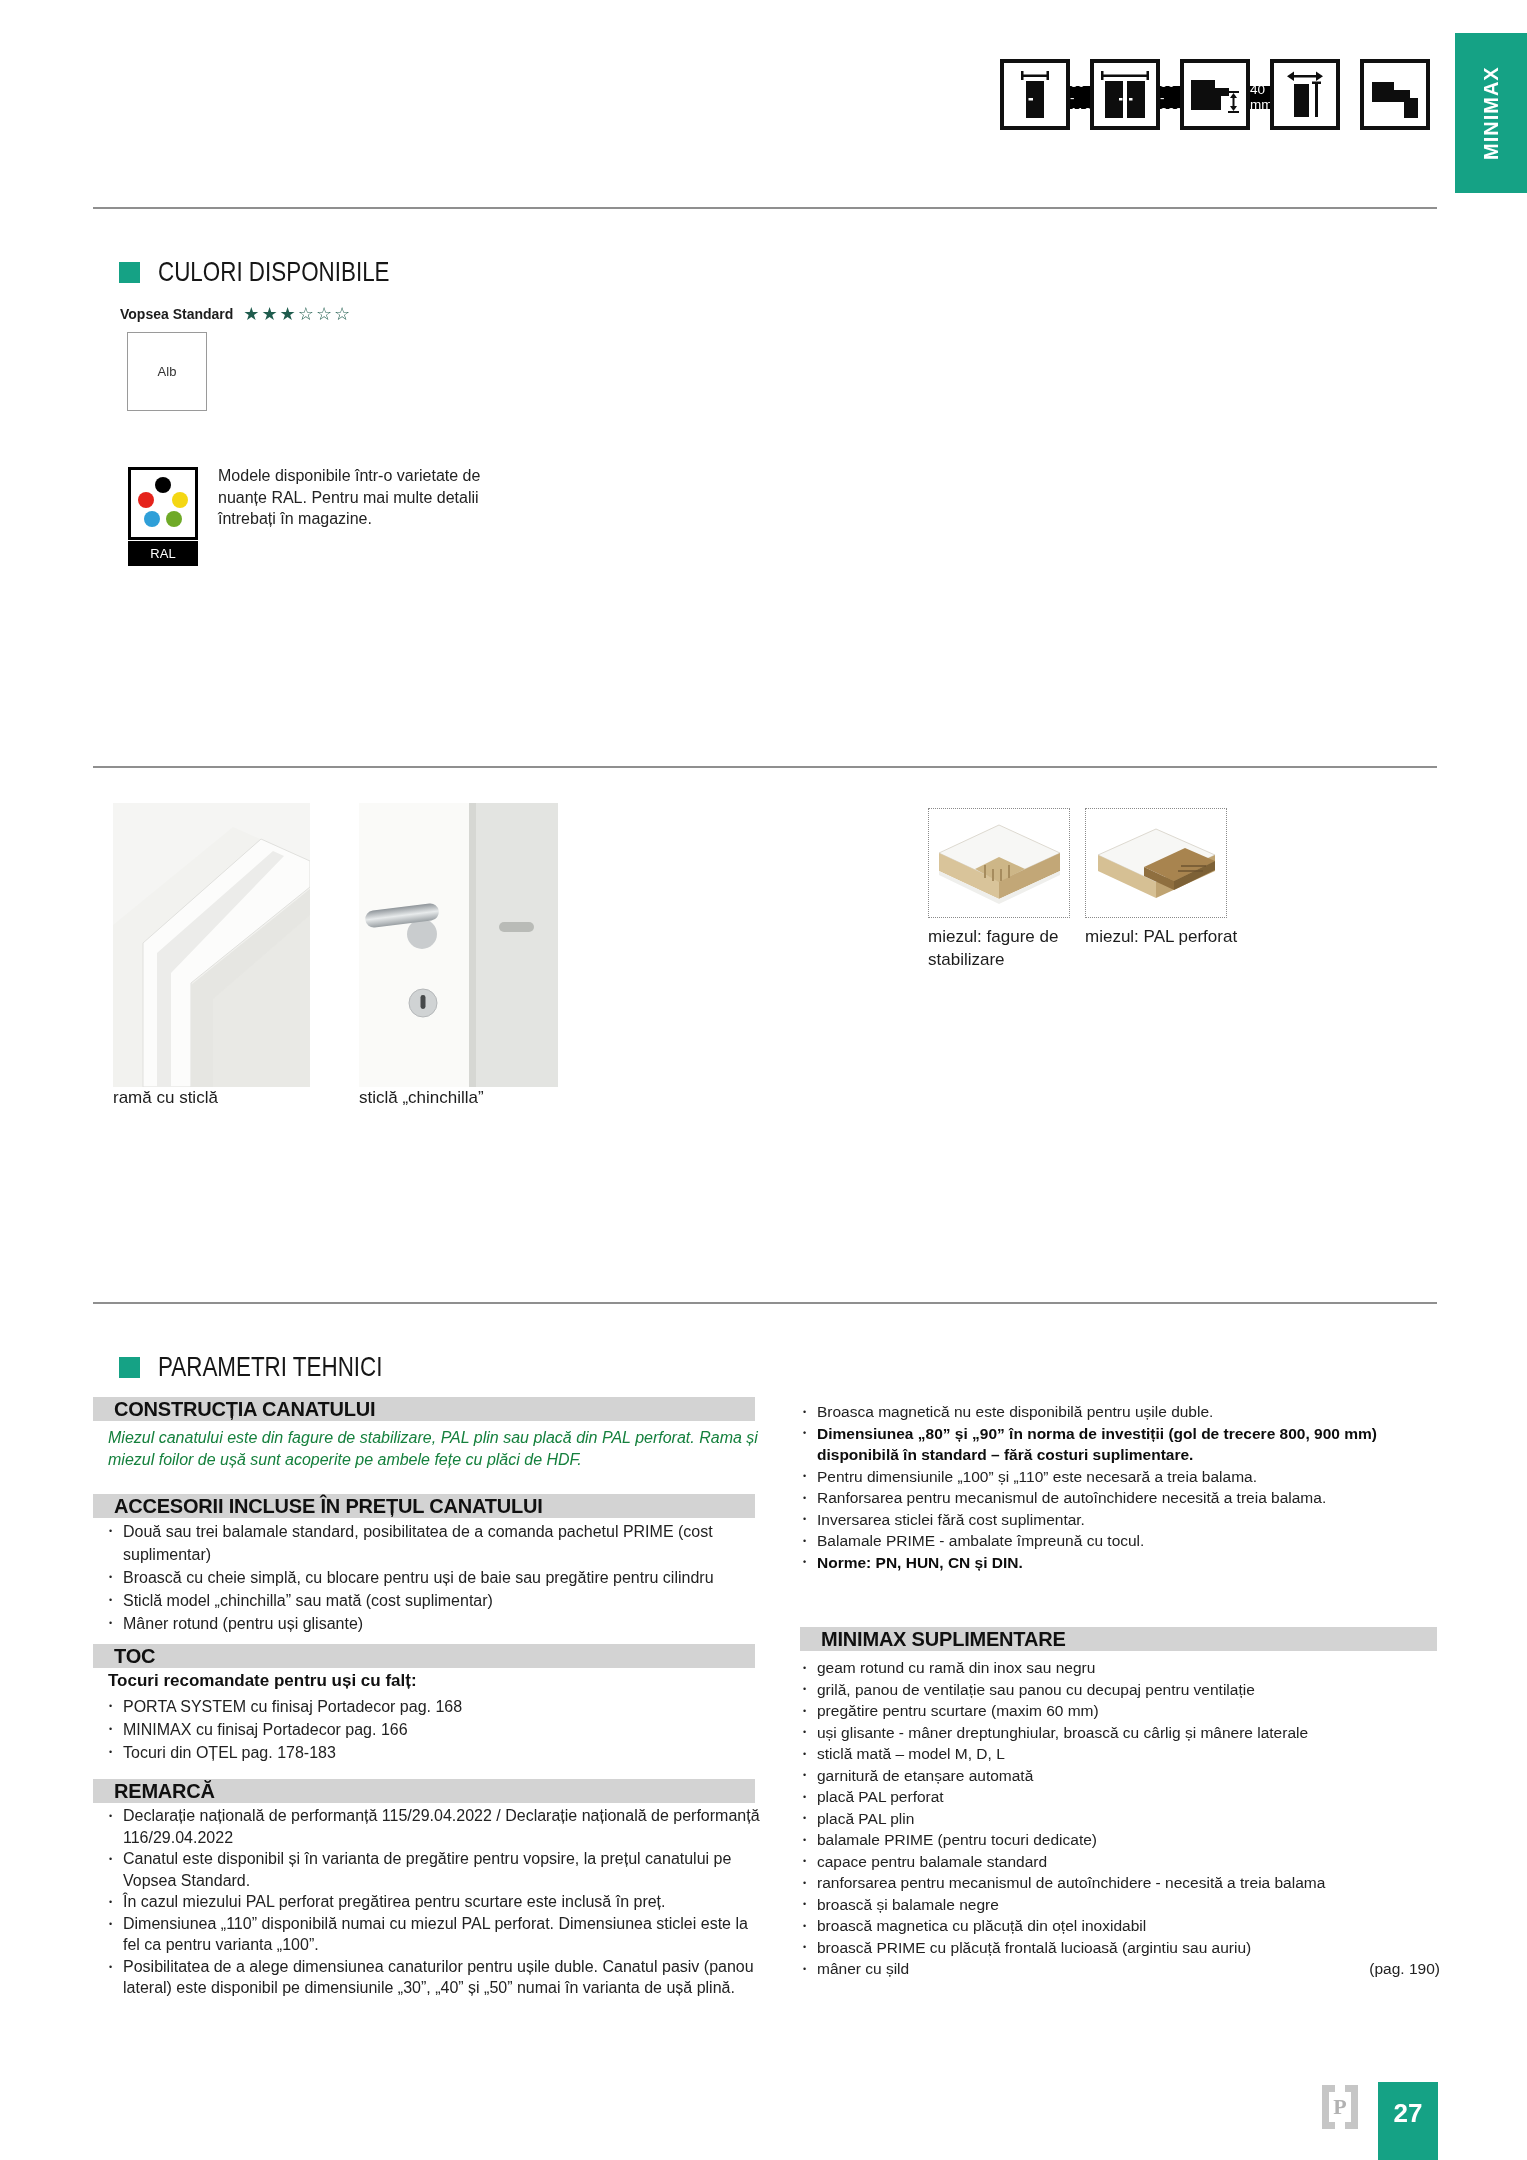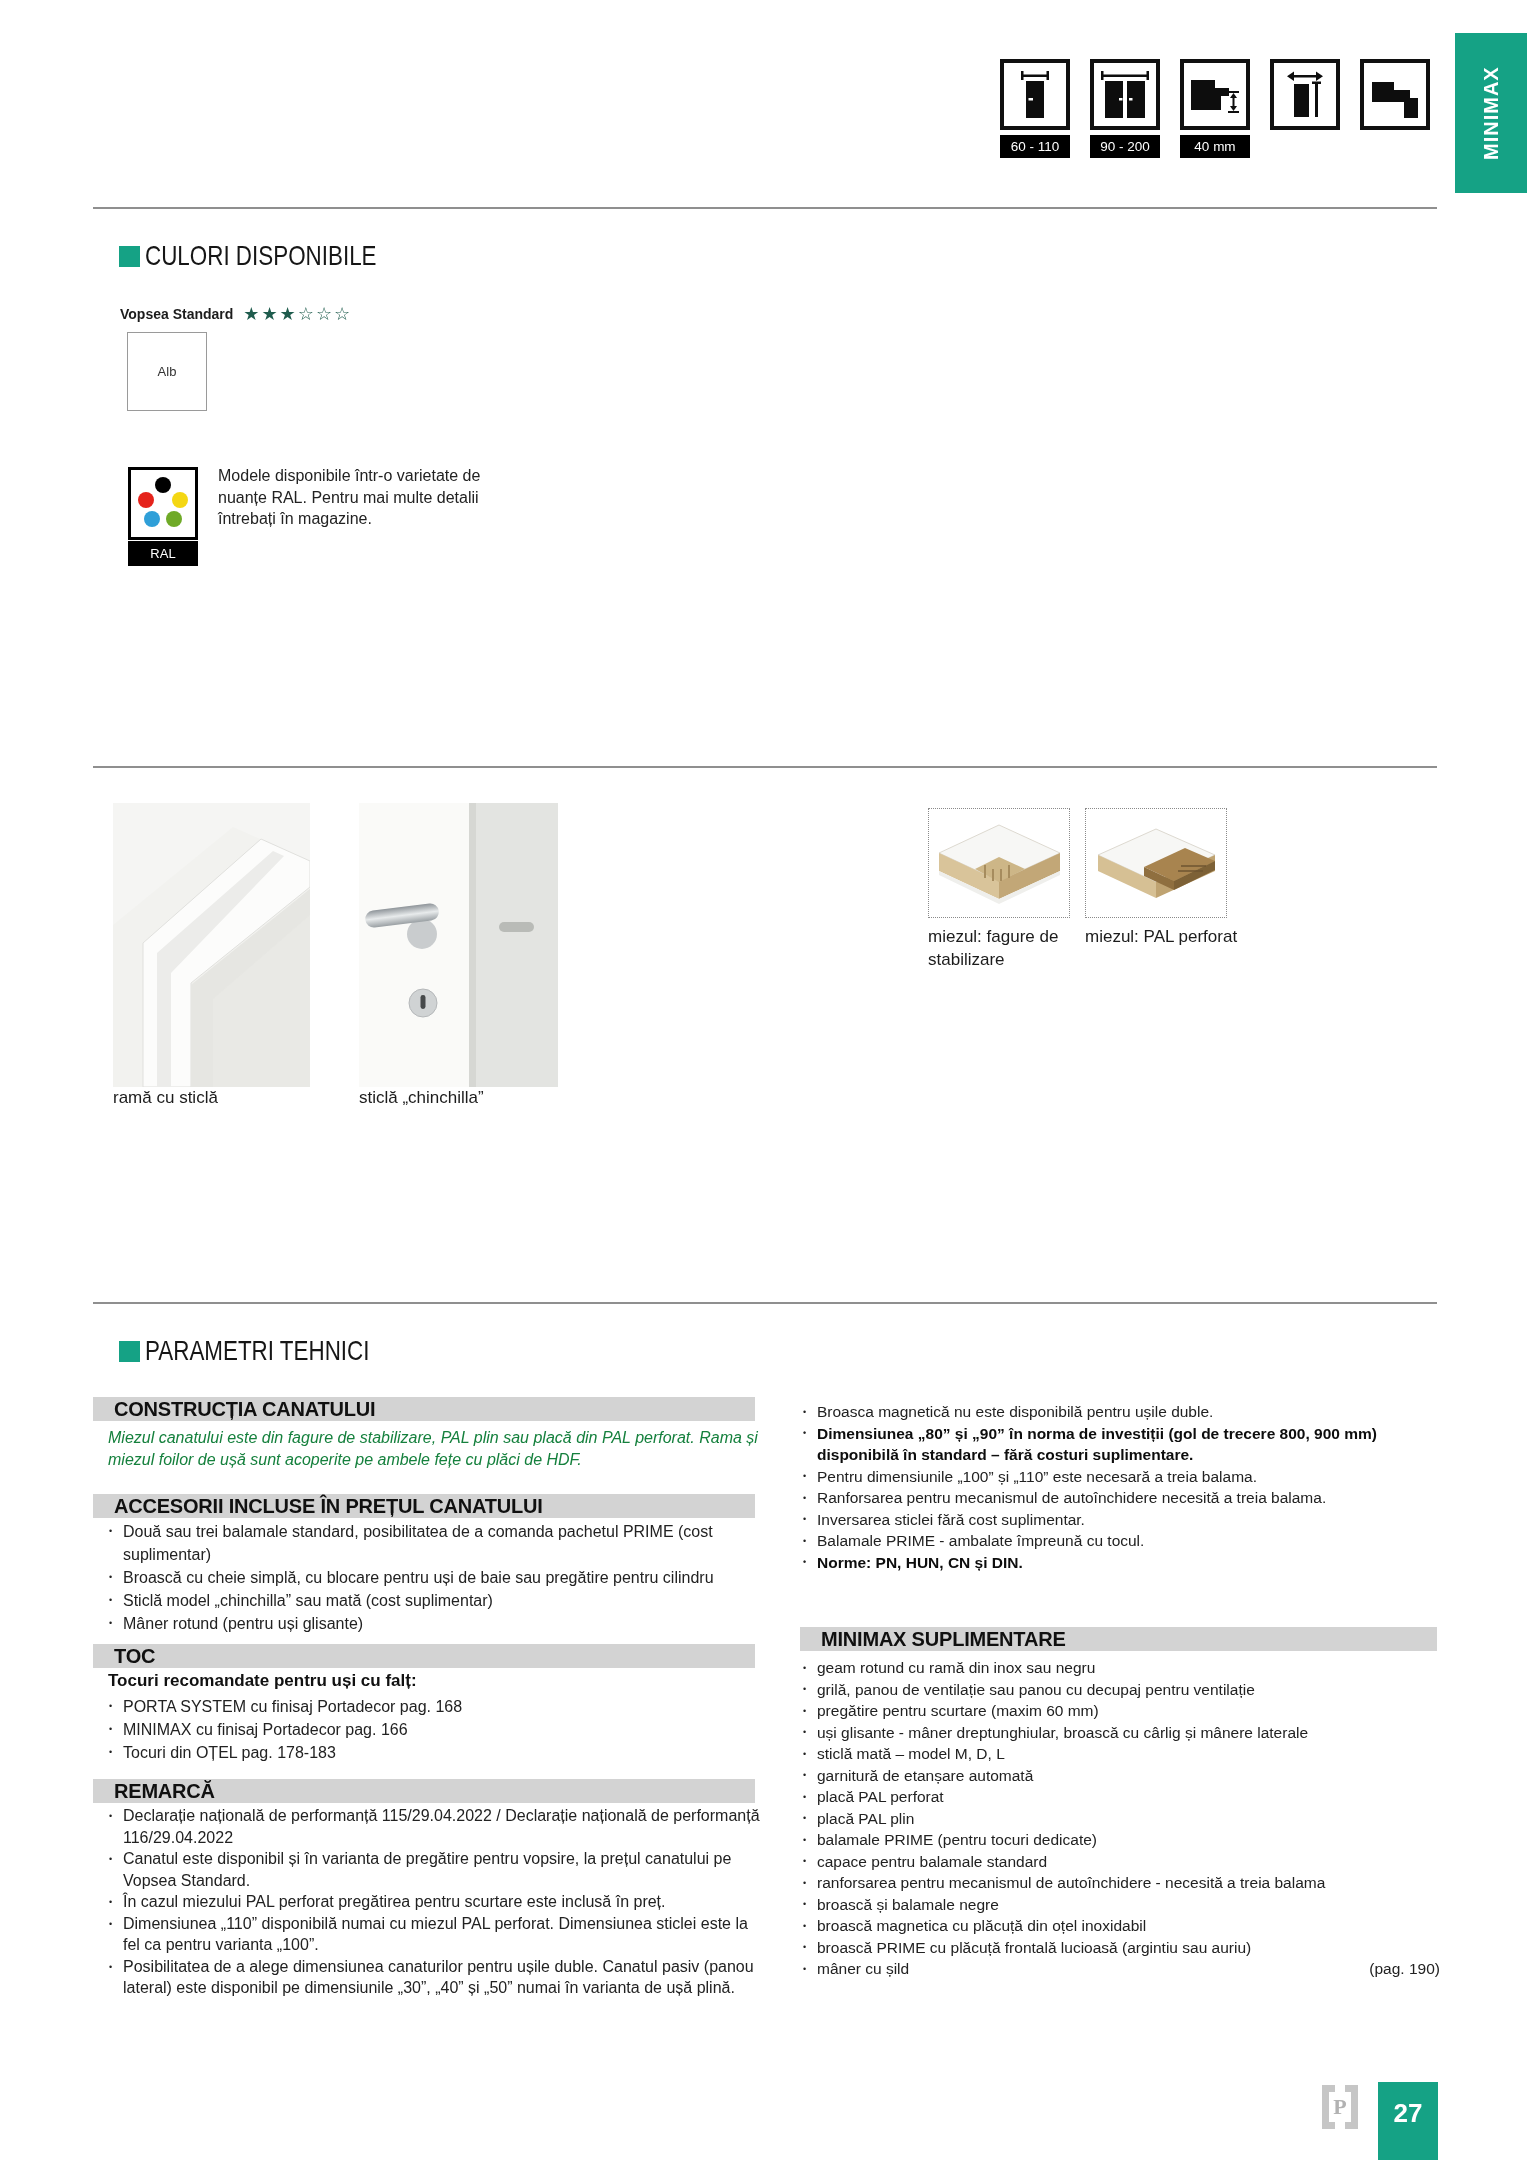--- a/index.html
+++ b/index.html
@@ -1,34 +1,34 @@
 <!DOCTYPE html>
 <html><head>
 <meta charset="utf-8">
 <style>
   html,body{margin:0;padding:0;background:#ffffff;}
   .page{position:relative;width:1527px;height:2160px;background:#fff;overflow:hidden;
         font-family:"Liberation Sans",sans-serif;color:#1c1c1c;}
 
   
   .icons{position:absolute;left:1000px;top:59px;display:flex;gap:20px;}
-  .icell{width:70px;display:flex;flex-direction:column;align-items:center;}
+  .icell{width:70px;display:flex;flex-direction:row;align-items:center;}
   .ibox{width:70px;height:71px;box-sizing:border-box;border:4px solid #101010;background:#fff;
         display:flex;align-items:center;justify-content:center;}
   .ilabel{margin-top:5px;width:70px;height:23px;background:#000;color:#fff;font-size:13.5px;
           display:flex;align-items:center;justify-content:center;}
 
   .minimax{position:absolute;left:1455px;top:33px;width:72px;height:160px;background:#15A285;
            color:#fff;font-weight:bold;font-size:20px;letter-spacing:1px;
            writing-mode:vertical-rl;transform:rotate(180deg);
            display:flex;align-items:center;justify-content:center;}
 
   .hr{position:absolute;left:93px;width:1344px;height:2px;background:#8F8F8F;}
 
-  .sec-title{position:absolute;display:flex;align-items:center;gap:5px;height:26px;}
+  .sec-title{position:absolute;display:flex;align-items:center;gap:18px;height:26px;margin-top:16px;}
   .sec-sq{width:21px;height:21px;background:#15A285;flex:0 0 auto;}
   .sec-txt{font-size:28px;color:#161616;transform:scaleX(0.8);transform-origin:left center;white-space:nowrap;}
 
   .vopsea{position:absolute;left:120px;top:303px;display:flex;align-items:center;gap:10px;}
   .vopsea b{font-size:14px;}
   .stars{font-size:18px;color:#1F5C4D;letter-spacing:2px;white-space:nowrap;}
 
   .swatch{position:absolute;left:127px;top:332px;width:80px;height:79px;background:#fff;
           border:1px solid #9a9a9a;box-sizing:border-box;display:flex;align-items:center;
           justify-content:center;font-size:13px;color:#333;}

